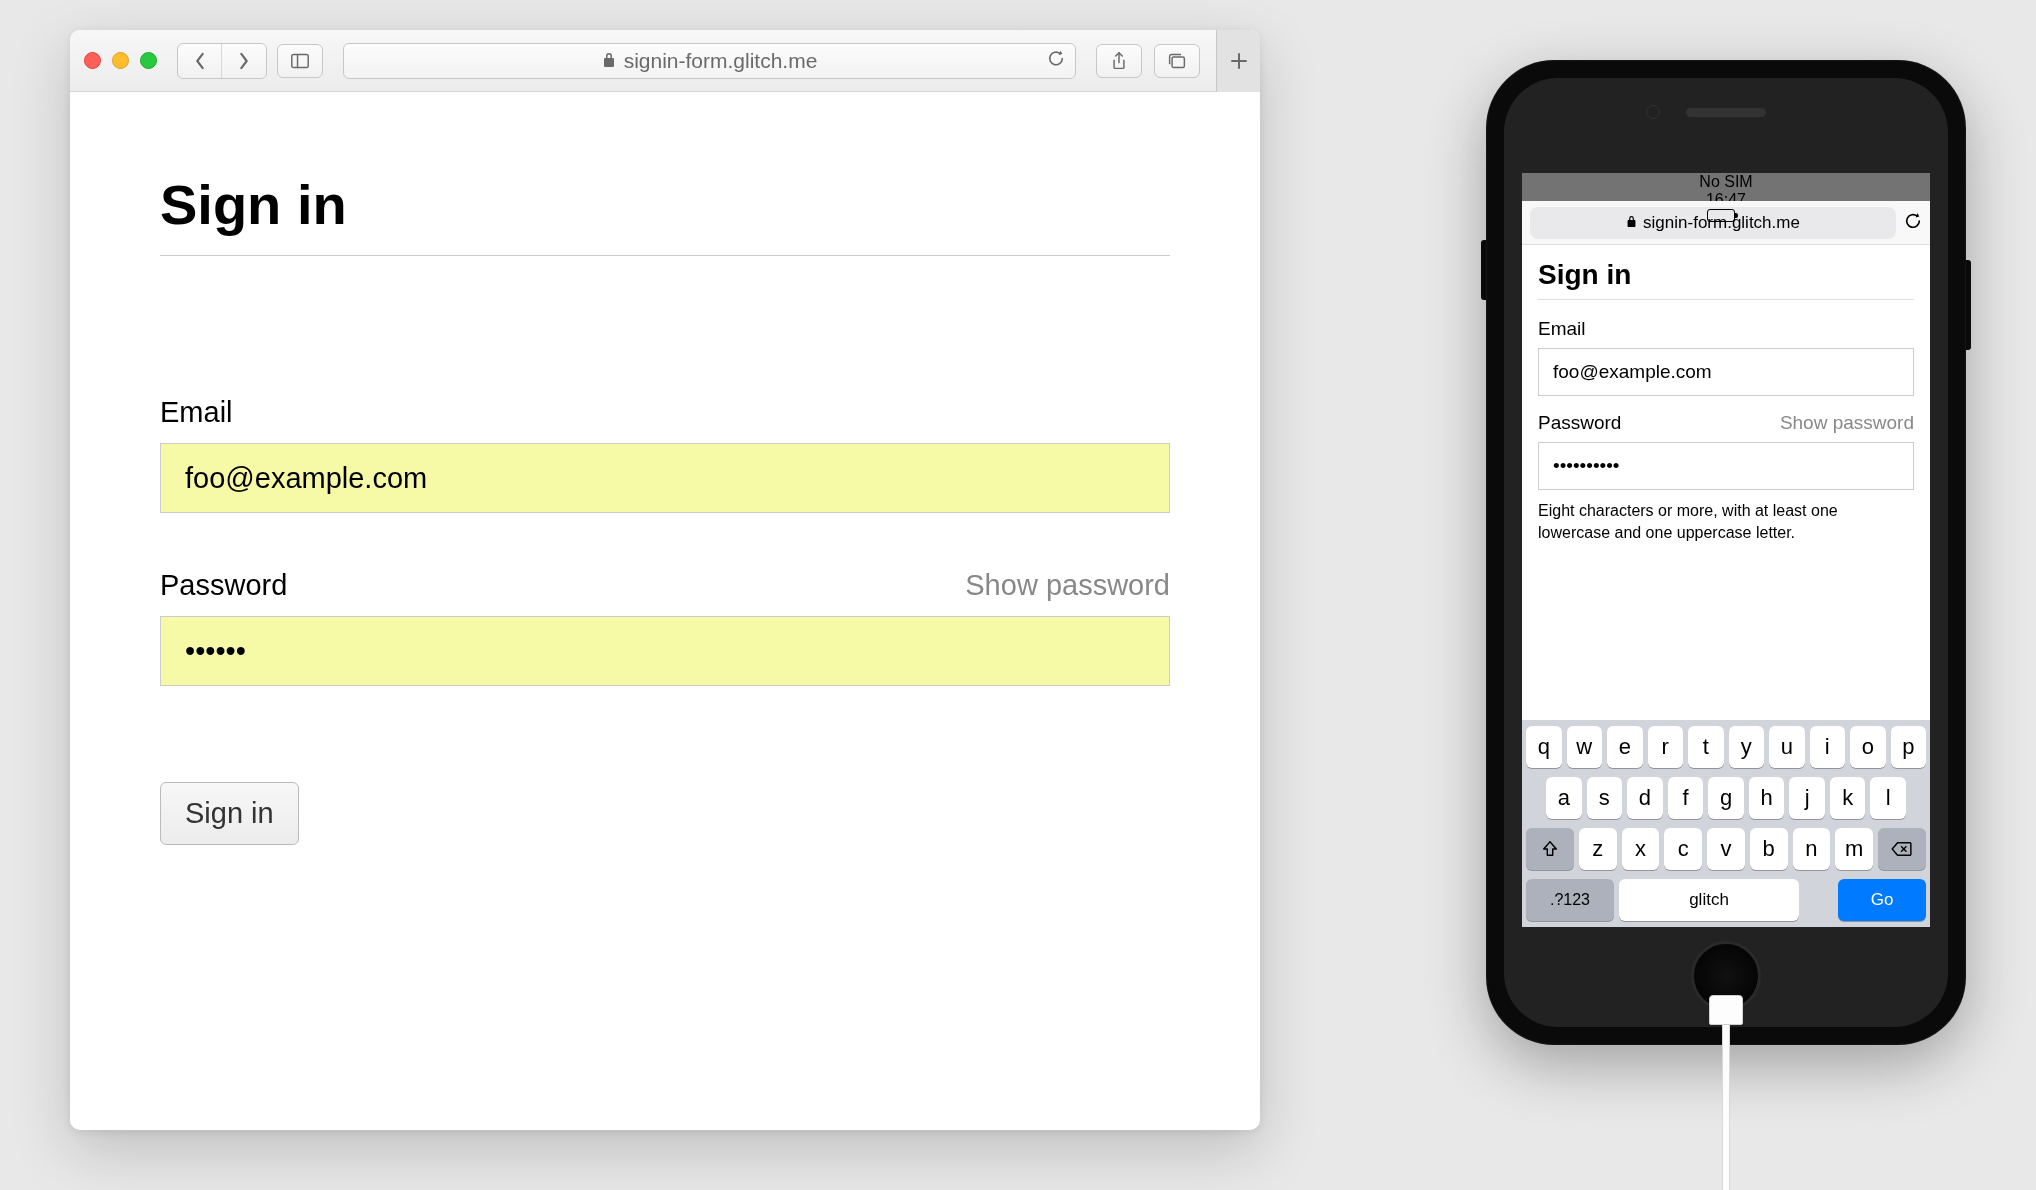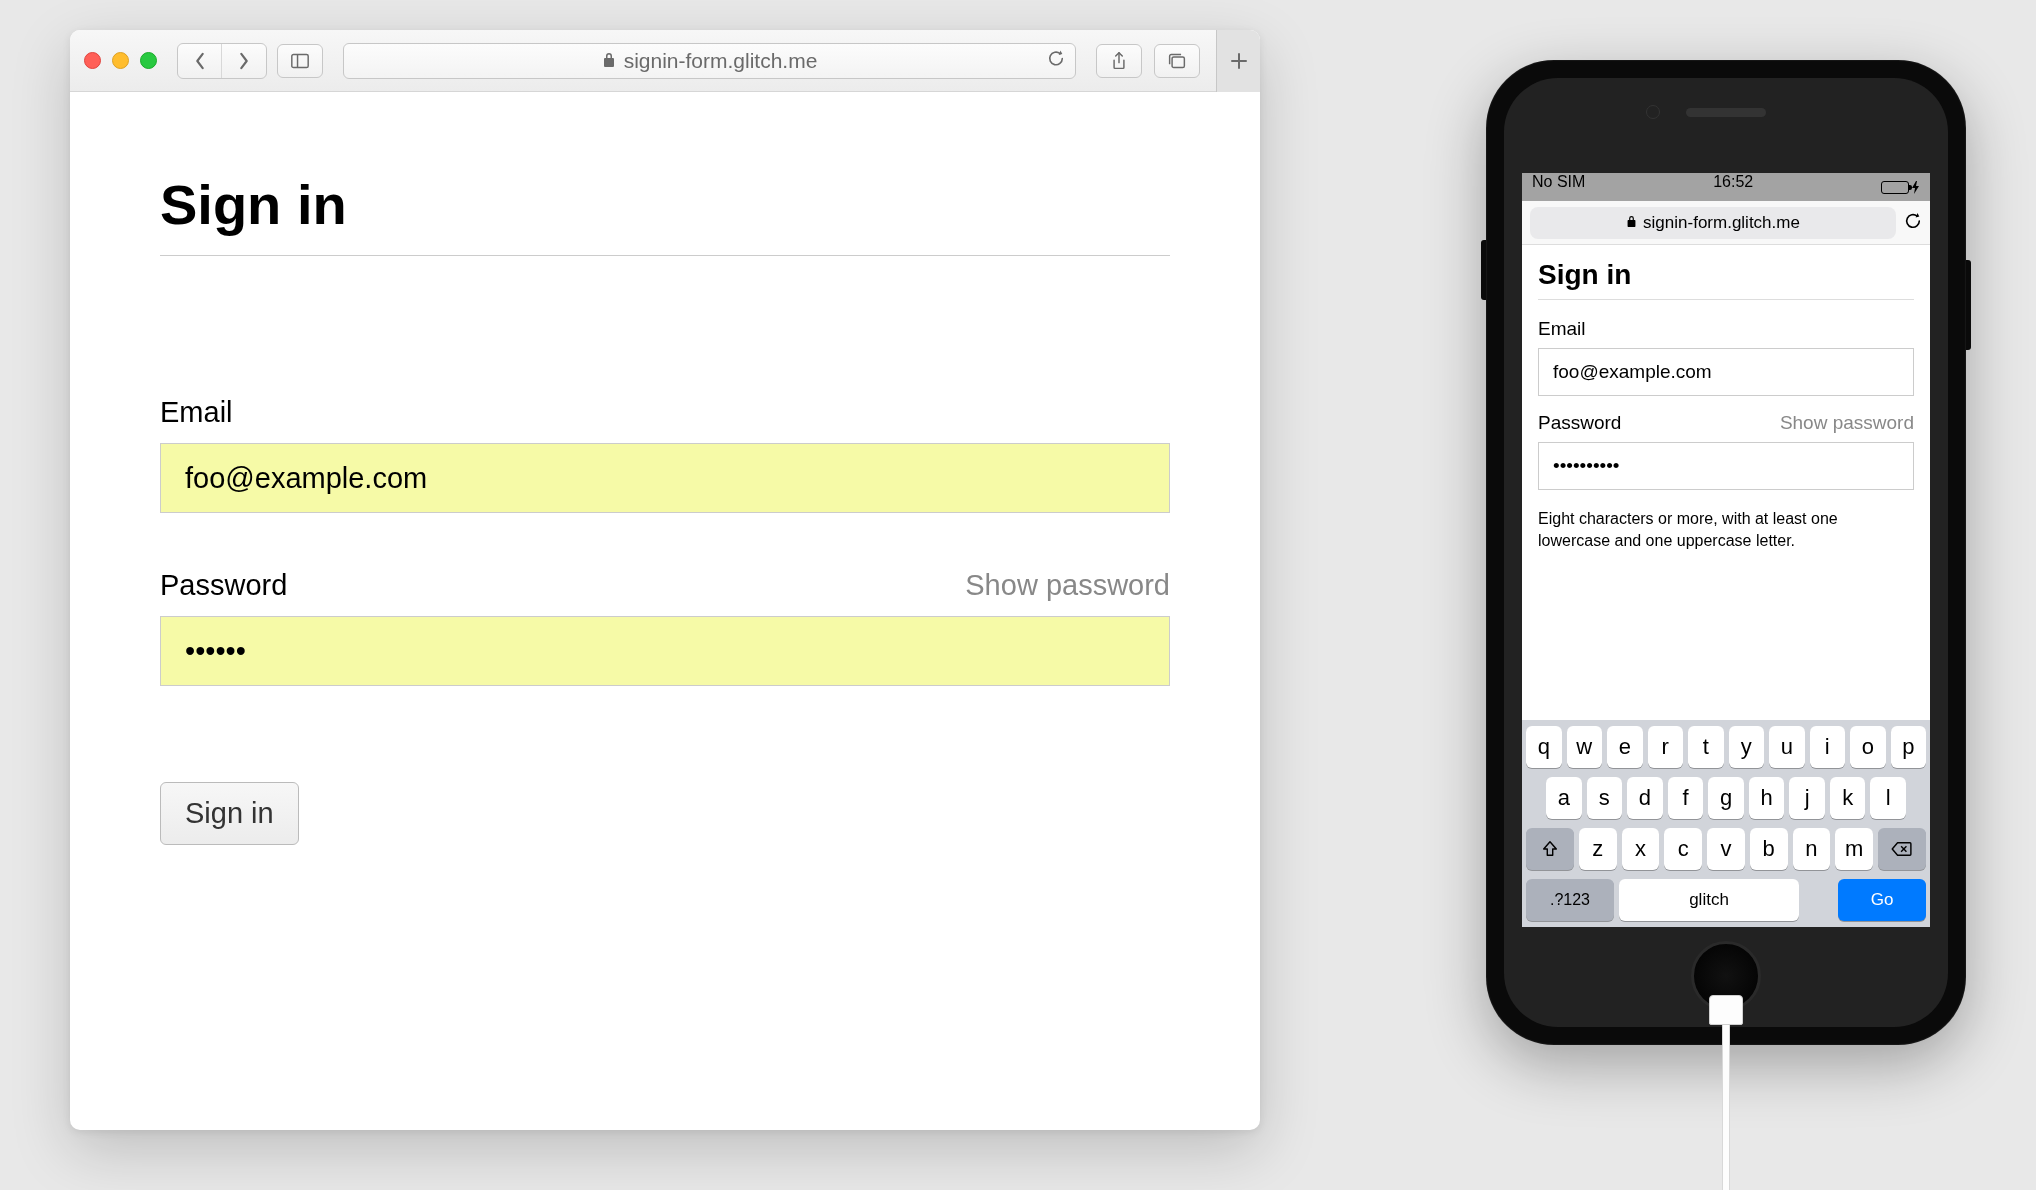--- a/index.html
+++ b/index.html
@@ -217,25 +217,27 @@
       top: 95px; left: 18px; right: 18px; bottom: 100px;
       background: #fff;
       display: flex;
       flex-direction: column;
     }
 
     
     .ios-status {
       height: 28px;
       display: flex;
+      align-items: center;
       justify-content: space-between;
       padding: 0 10px;
       font-size: 16px;
       color: #000;
-      background: #a3a3a3;
+      background: #737373;
+      flex-direction: column;
     }
     .ios-status .battery { display: flex; align-items: center; gap: 3px; }
     .battery-body {
       width: 28px; height: 13px;
       border: 1.5px solid #000;
       border-radius: 3px;
       position: relative;
       padding: 1px;
     }
     .battery-body:after {
@@ -305,21 +307,21 @@
       height: 48px;
       border: 1px solid #ccc;
       font-size: 19px;
       padding: 0 14px;
       font-family: inherit;
       background: #fff;
     }
     .ios-hint {
       font-size: 16px;
       color: #000;
-      margin-top: 18px;
+      margin-top: 10px;
       line-height: 1.35;
     }
 
     
     .kb-accessory {
       height: 44px;
       background: #eff0f2;
       border-top: 1px solid #cfd2d8;
       display: flex;
       align-items: center;
@@ -498,21 +500,21 @@
 
 <div class="iphone">
   <div class="iphone-inner">
     <div class="earpiece"></div>
     <div class="camera-dot"></div>
 
     <div class="iphone-screen">
 
       <div class="ios-status">
         <span>No SIM</span>
-        <span>16:52</span>
+        <span>16:47</span>
         <span class="battery">
           <span class="battery-body"><span class="battery-fill"></span></span>
           <svg width="8" height="13" viewBox="0 0 8 13" fill="#000">
               <path d="M4 0L0 7h3l-1 6 5-8H4l1-5z"></path>
             </svg>
         </span>
       </div>
 
       <div class="ios-url-bar">
         <div class="ios-url-field">

